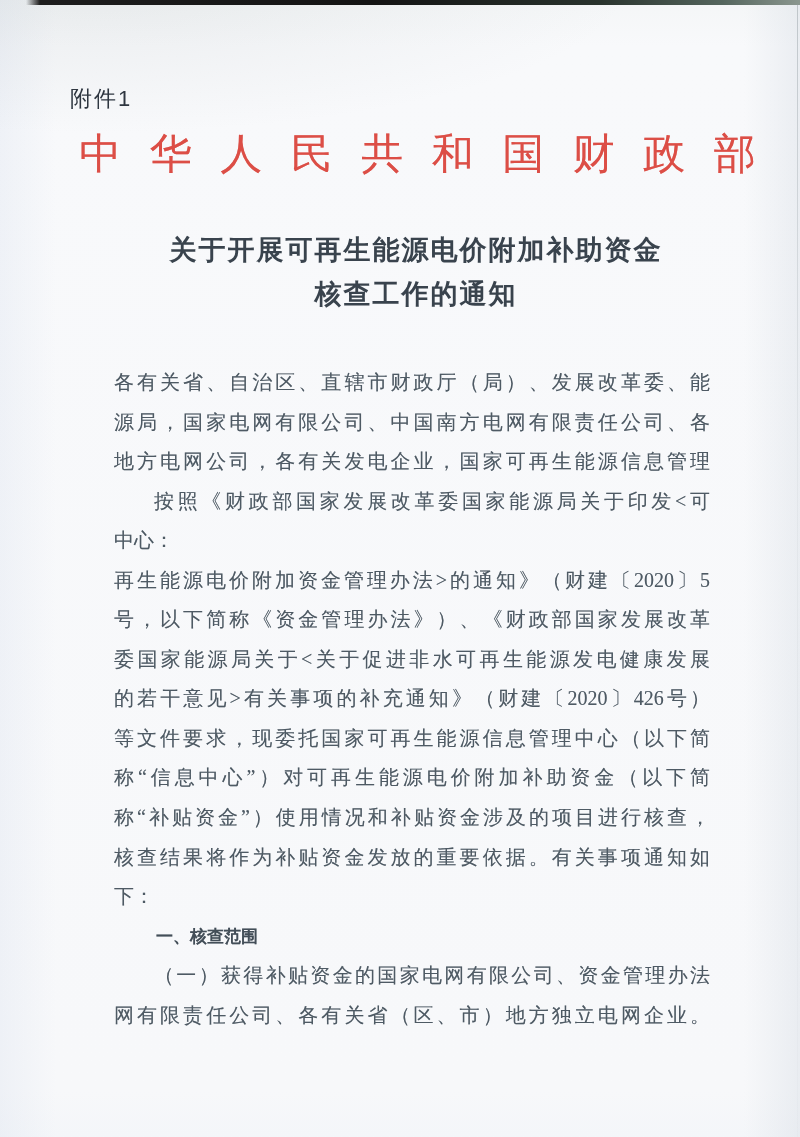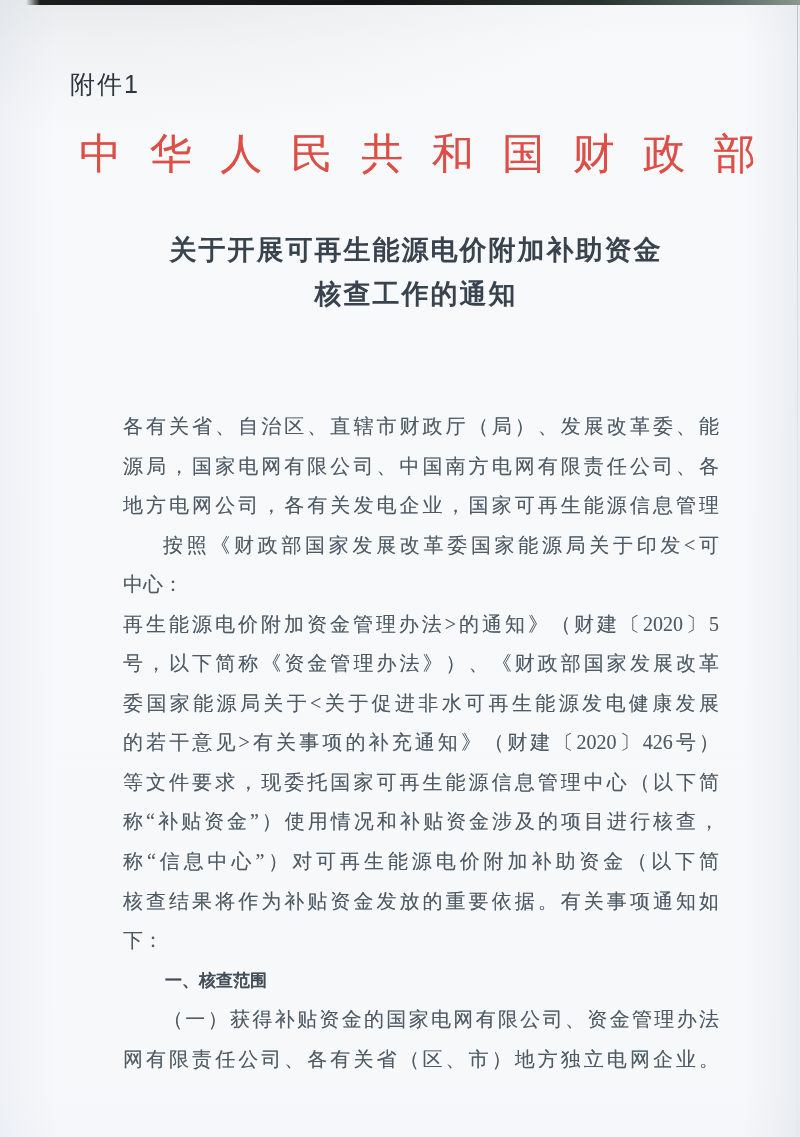--- a/index.html
+++ b/index.html
@@ -27,23 +27,23 @@
   }
   
   .edge-line {
     position: absolute;
     top: 4px; right: 2px; bottom: 0;
     width: 1px;
     background: linear-gradient(180deg, rgba(140,150,155,0.45), rgba(160,170,175,0.12) 40%, rgba(160,170,175,0.05));
   }
   .attachment-label {
     position: absolute;
-    left: 70px; top: 68px;
+    left: 70px; top: 84px;
     font-family: "Liberation Sans", "DejaVu Sans", sans-serif;
-    font-size: 25px;
+    font-size: 22px;
     letter-spacing: 2px;
     color: #2e3640;
   }
   .ministry-title {
     position: absolute;
     left: 0; right: 0; top: 126px;
     text-align: center;
     font-size: 42px;
     font-weight: 400;
     letter-spacing: 9px;
@@ -56,26 +56,25 @@
     left: 32px; right: 0; top: 228px;
     text-align: center;
     font-size: 27px;
     font-weight: 700;
     line-height: 44px;
     letter-spacing: 2px;
     color: #39434d;
   }
   .doc-body {
     position: absolute;
-    left: 123px; top: 363px;
+    left: 114px; top: 363px;
     width: 596px;
     font-size: 20px;
     color: #4e5a64;
     text-shadow: 0 0 0.5px rgba(78,90,100,0.4);
-    margin-top: 44px;
   }
   .line {
     height: 39.55px;
     line-height: 39.55px;
     text-align: justify;
     text-align-last: justify;
     overflow: hidden;
   }
   .line.indent { text-indent: 40px; }
   .line.end { text-align-last: left; }
@@ -108,21 +107,21 @@
       <div class="line full">各有关省、自治区、直辖市财政厅（局）、发展改革委、能</div>
       <div class="line full">源局，国家电网有限公司、中国南方电网有限责任公司、各</div>
       <div class="line full">地方电网公司，各有关发电企业，国家可再生能源信息管理</div>
       <div class="line full indent">按照《财政部国家发展改革委国家能源局关于印发&lt;可</div>
       <div class="line end">中心：</div>
       <div class="line full">再生能源电价附加资金管理办法&gt;的通知》（财建〔2020〕5</div>
       <div class="line full">号，以下简称《资金管理办法》）、《财政部国家发展改革</div>
       <div class="line full">委国家能源局关于&lt;关于促进非水可再生能源发电健康发展</div>
       <div class="line full">的若干意见&gt;有关事项的补充通知》（财建〔2020〕426号）</div>
       <div class="line full">等文件要求，现委托国家可再生能源信息管理中心（以下简</div>
+      <div class="line full">称“信息中心”）对可再生能源电价附加补助资金（以下简</div>
       <div class="line full">称“补贴资金”）使用情况和补贴资金涉及的项目进行核查，</div>
-      <div class="line full">称“信息中心”）对可再生能源电价附加补助资金（以下简</div>
       <div class="line full">核查结果将作为补贴资金发放的重要依据。有关事项通知如</div>
       <div class="line end">下：</div>
       <div class="line heading">一、核查范围</div>
       <div class="line full indent">（一）获得补贴资金的国家电网有限公司、资金管理办法</div>
       <div class="line full">网有限责任公司、各有关省（区、市）地方独立电网企业。</div>
     </div>
 </div>
 
 </body></html>

